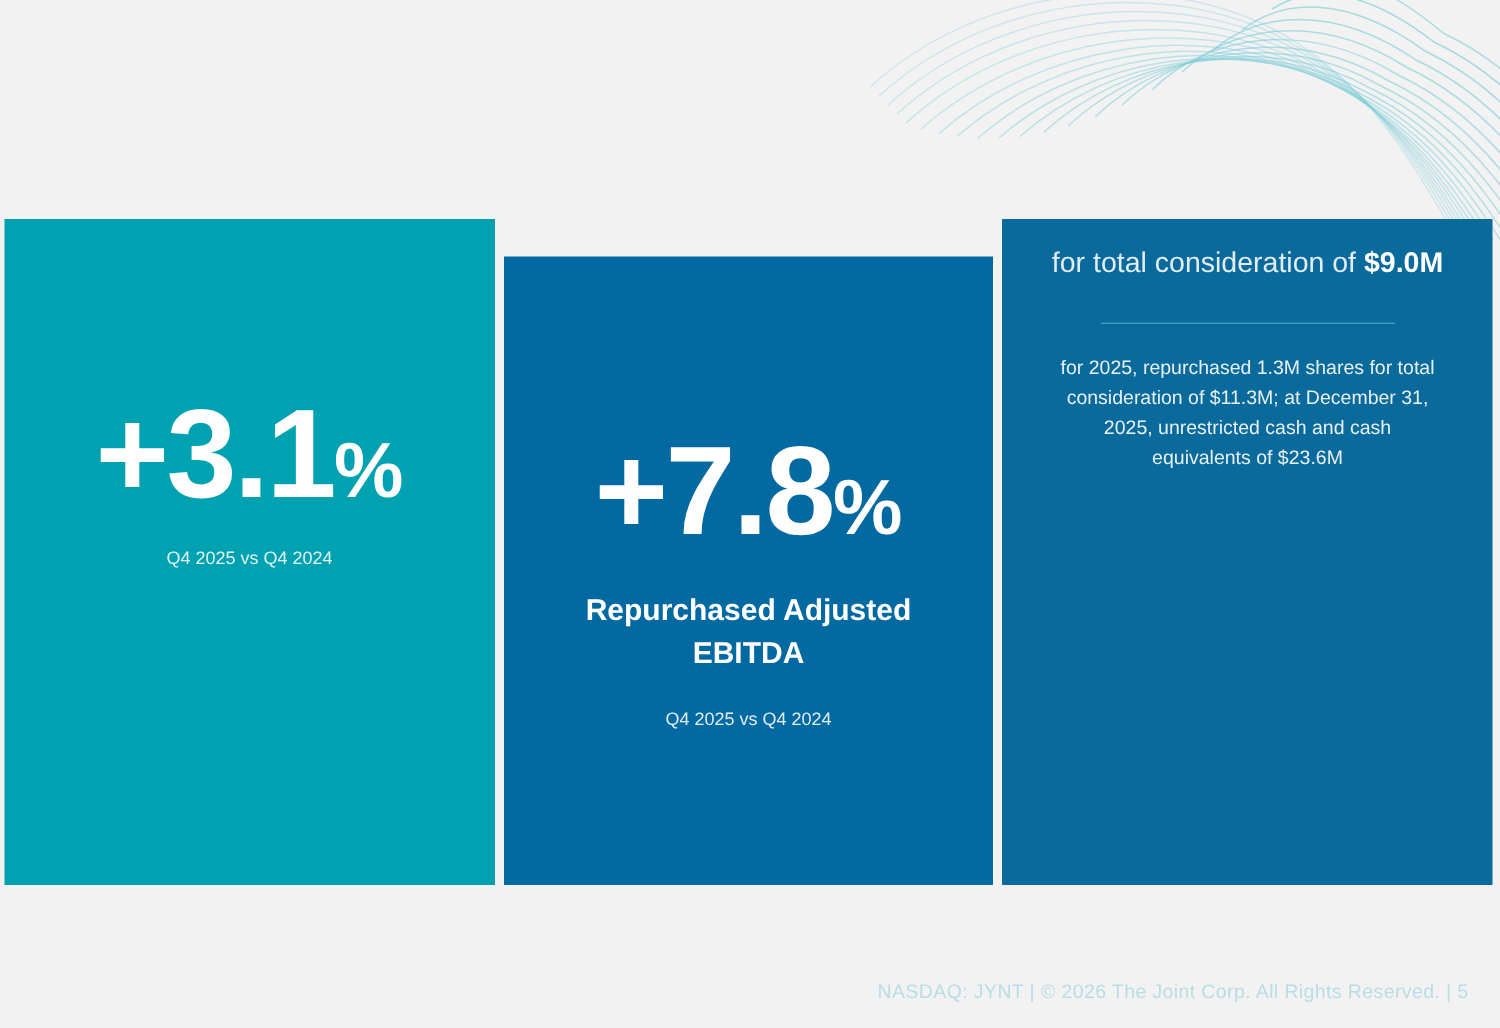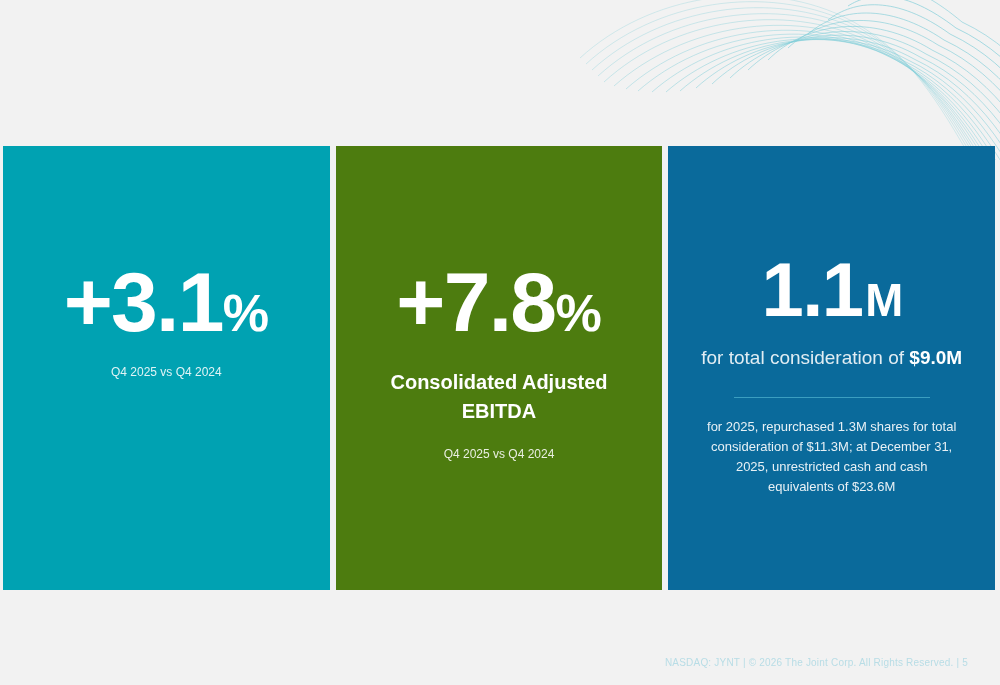--- a/index.html
+++ b/index.html
@@ -49,21 +49,21 @@
     position: relative;
     display: flex;
     flex-direction: column;
     align-items: center;
     box-sizing: border-box;
     color: #ffffff;
     text-align: center;
     overflow: hidden;
   }
   .panel-1 { background: #00a2b2; }
-  .panel-2 { background: #4d7c0f; }
+  .panel-2 { background: #0369a1; margin-top: 25px; }
   .panel-3 { background: #0a6a9b; }
 
   
   .stat-number {
     font-weight: 700;
     letter-spacing: -0.02em;
     line-height: 1;
     white-space: nowrap;
     font-family: "Liberation Sans", sans-serif;
   }
@@ -133,23 +133,23 @@
     line-height: 1.55;
     color: rgba(255,255,255,0.90);
     margin-top: 19px;
     max-width: 250px;
     text-align: center;
   }
 
   
   .footer {
     position: absolute;
-    right: 32px;
+    right: 21px;
     bottom: 17px;
-    font-size: 10px;
+    font-size: 13px;
     color: #b8dde6;
     letter-spacing: 0.02em;
     white-space: nowrap;
   }
 </style>
 </head>
 <body>
 
 <div class="slide">
 
@@ -183,26 +183,25 @@
 
   <div class="panels">
 
     <div class="panel panel-1">
       <div class="stat-number"><span>+3.1</span><span class="stat-suffix">%</span></div>
       <div class="stat-sub">Q4 2025 vs Q4 2024</div>
     </div>
 
     <div class="panel panel-2">
       <div class="stat-number"><span>+7.8</span><span class="stat-suffix">%</span></div>
-      <div class="stat-label">Consolidated Adjusted EBITDA</div>
+      <div class="stat-label">Repurchased Adjusted EBITDA</div>
       <div class="stat-sub">Q4 2025 vs Q4 2024</div>
     </div>
 
     <div class="panel panel-3">
-      <div class="stat-number"><span>1.1</span><span class="stat-suffix-m">M</span></div>
       <div class="stat-sub"><span>for total consideration of </span><b>$9.0M</b></div>
       <hr class="panel-rule">
       <div class="fine-print">for 2025, repurchased 1.3M shares for total consideration of $11.3M; at December 31, 2025, unrestricted cash and cash equivalents of $23.6M</div>
     </div>
 
   </div>
 
   <div class="footer">NASDAQ: JYNT   |  © 2026 The Joint Corp. All Rights Reserved. | 5</div>
 
 </div>

